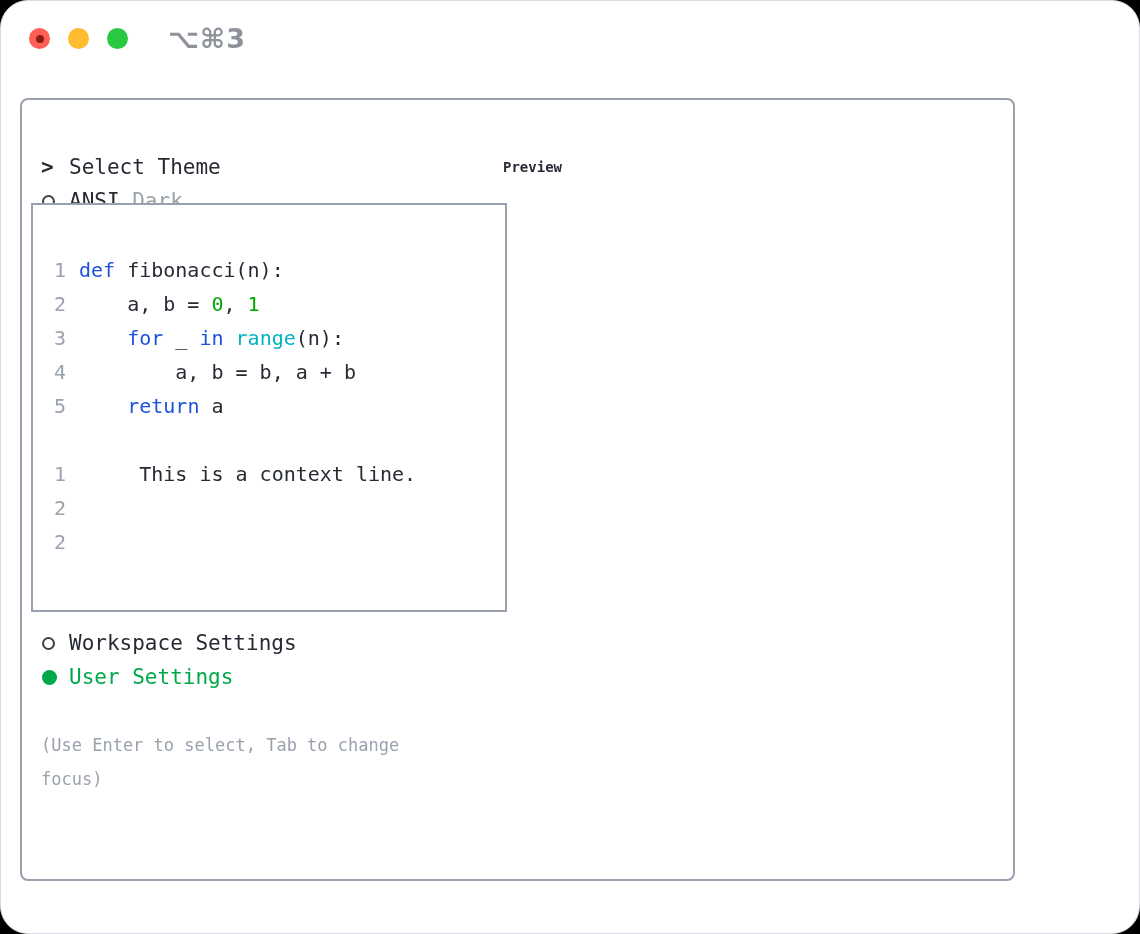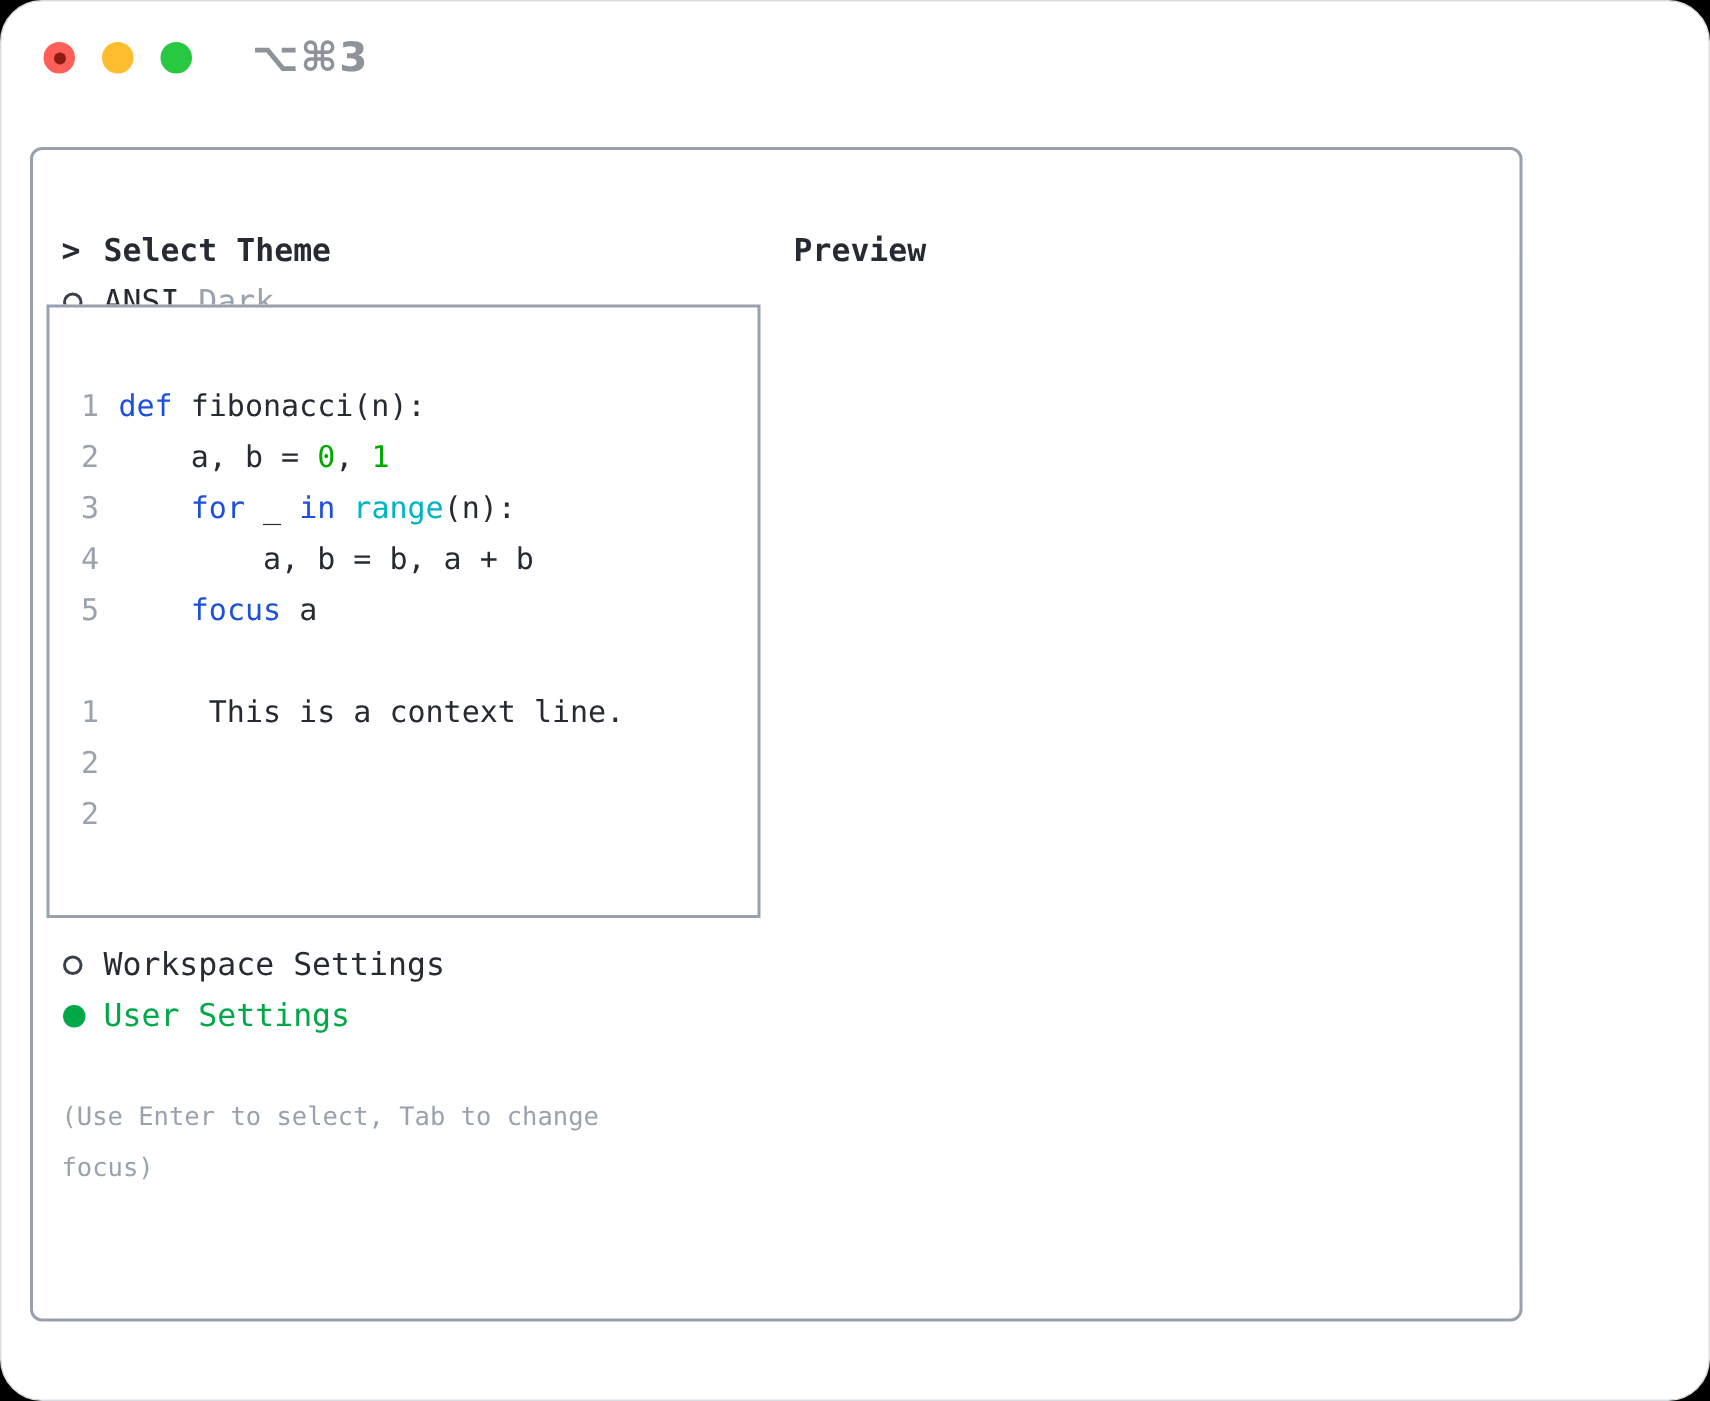--- a/index.html
+++ b/index.html
@@ -41,32 +41,32 @@
   }
 
   
   .left-col{position:absolute;left:19px;top:50px;width:452px;}
   .row{display:flex;align-items:center;height:34px;font-size:21px;color:var(--text-dark);white-space:pre;}
   .marker{width:28px;display:flex;align-items:center;flex:0 0 28px;}
   .hdr-caret{font-weight:bold;color:var(--text-dark);font-size:21px;}
   .radio{width:13px;height:13px;border-radius:50%;border:2px solid #39404c;margin-left:1px;}
   .radio.on{width:15px;height:15px;border:none;background:var(--accent-green);}
   .row .label{letter-spacing:0;}
-  .row.header .label{font-weight:bold;}
+  .row.header .label{font-weight:normal;}
   .label .variant{color:var(--muted);}
   .row.selected .label{color:var(--accent-green);}
   .spacer{height:34px;}
   .help{
     margin-top:0;width:420px;font-size:17px;line-height:34px;color:var(--muted);
     white-space:normal;word-break:normal;
   }
 
   
   .right-col{position:absolute;left:481px;top:50px;width:495px;}
-  .preview-title{font-size:21px;font-weight:bold;color:var(--text-dark);height:34px;display:flex;align-items:center;margin-left:26px;}
+  .preview-title{font-size:14px;font-weight:bold;color:var(--text-dark);height:34px;display:flex;align-items:center;}
   .preview-box{
     position:absolute;left:9px;top:103px;width:476px;height:409px;
     border:2px solid var(--border);background:#fff;padding:48px 0 0 18px;
   }
   .cl{display:flex;height:34px;align-items:center;font-size:20px;white-space:pre;}
   .cl .ln{width:15px;flex:0 0 15px;text-align:right;color:var(--muted);margin-right:13px;}
   .cl .ct{color:var(--text-dark);}
   .tok-kw{color:var(--kw-blue);}
   .tok-num{color:var(--num-green);}
   .tok-builtin{color:var(--builtin-cyan);}
@@ -122,21 +122,21 @@
 
     <div class="right-col">
       <div class="preview-title">Preview</div>
     </div>
     <div class="preview-box">
       <div id="code-block">
           <div class="cl"><span class="ln">1</span><span class="ct"><span class="tok-kw">def</span><span class="tok-plain"> fibonacci(n):</span></span></div>
           <div class="cl"><span class="ln">2</span><span class="ct"><span class="tok-plain">    a, b = </span><span class="tok-num">0</span><span class="tok-plain">, </span><span class="tok-num">1</span></span></div>
           <div class="cl"><span class="ln">3</span><span class="ct"><span class="tok-plain">    </span><span class="tok-kw">for</span><span class="tok-plain"> _ </span><span class="tok-kw">in</span><span class="tok-plain"> </span><span class="tok-builtin">range</span><span class="tok-plain">(n):</span></span></div>
           <div class="cl"><span class="ln">4</span><span class="ct"><span class="tok-plain">        a, b = b, a + b</span></span></div>
-          <div class="cl"><span class="ln">5</span><span class="ct"><span class="tok-plain">    </span><span class="tok-kw">focus</span><span class="tok-plain"> a</span></span></div>
+          <div class="cl"><span class="ln">5</span><span class="ct"><span class="tok-plain">    </span><span class="tok-kw">return</span><span class="tok-plain"> a</span></span></div>
         </div>
       <div class="spacer"></div>
       <div id="diff-block">
           <div class="cl"><span class="ln">1</span><span class="ct diff-context">     This is a context line.</span></div>
           <div class="cl"><span class="ln">2</span></div>
           <div class="cl"><span class="ln">2</span></div>
         </div>
     </div>
 
   </div>

